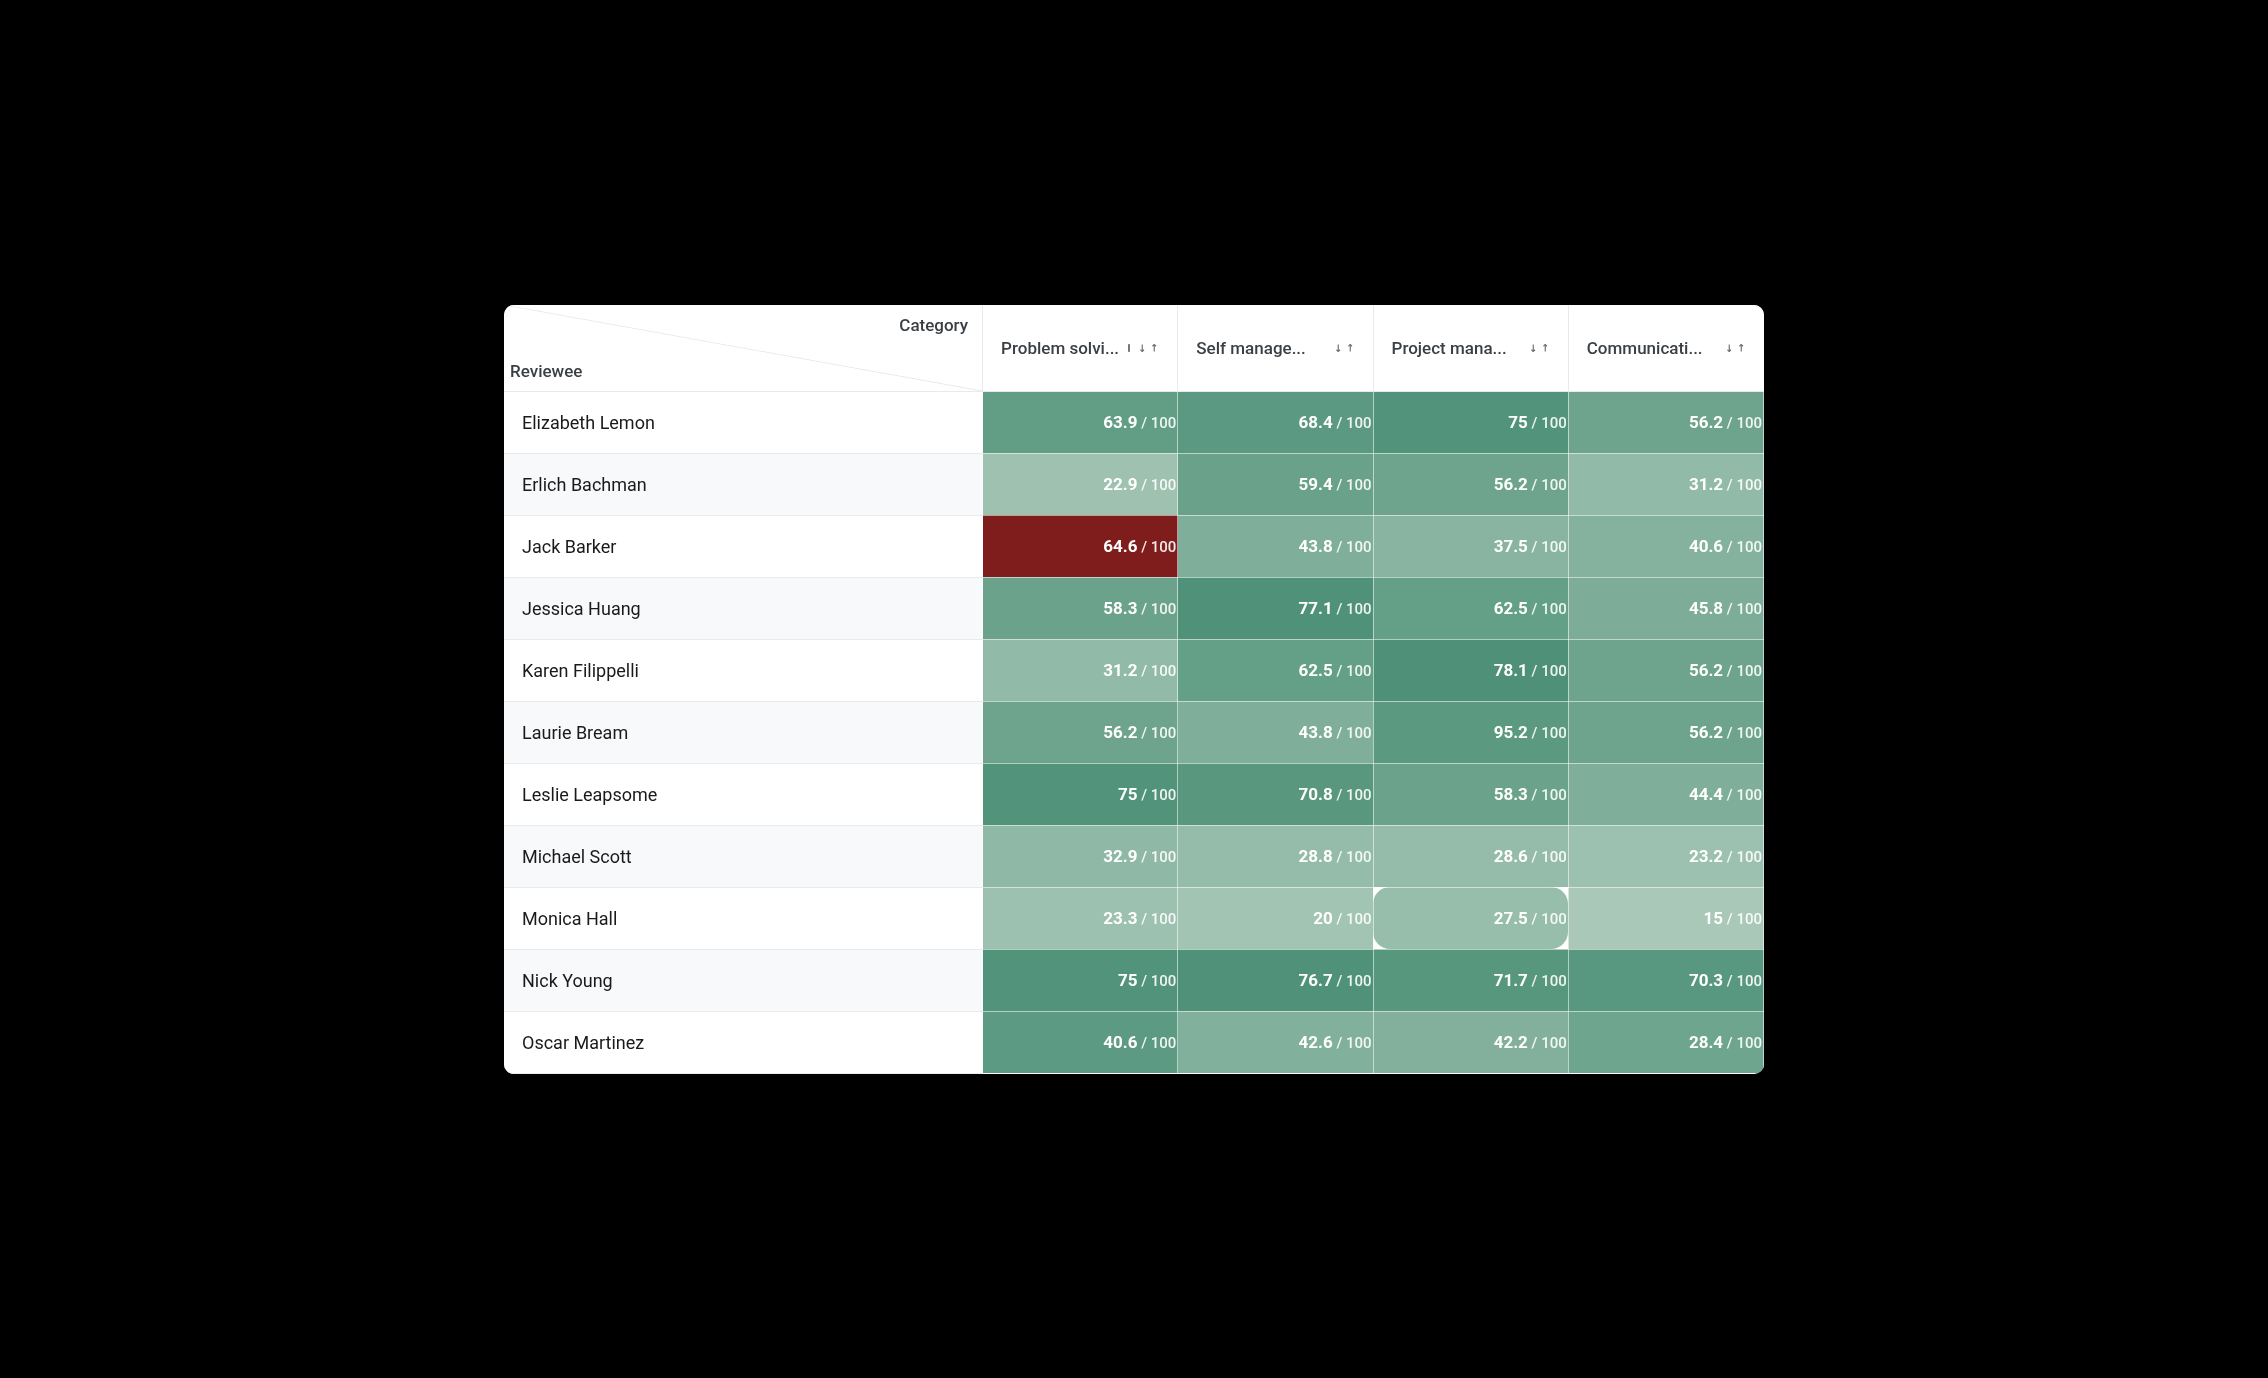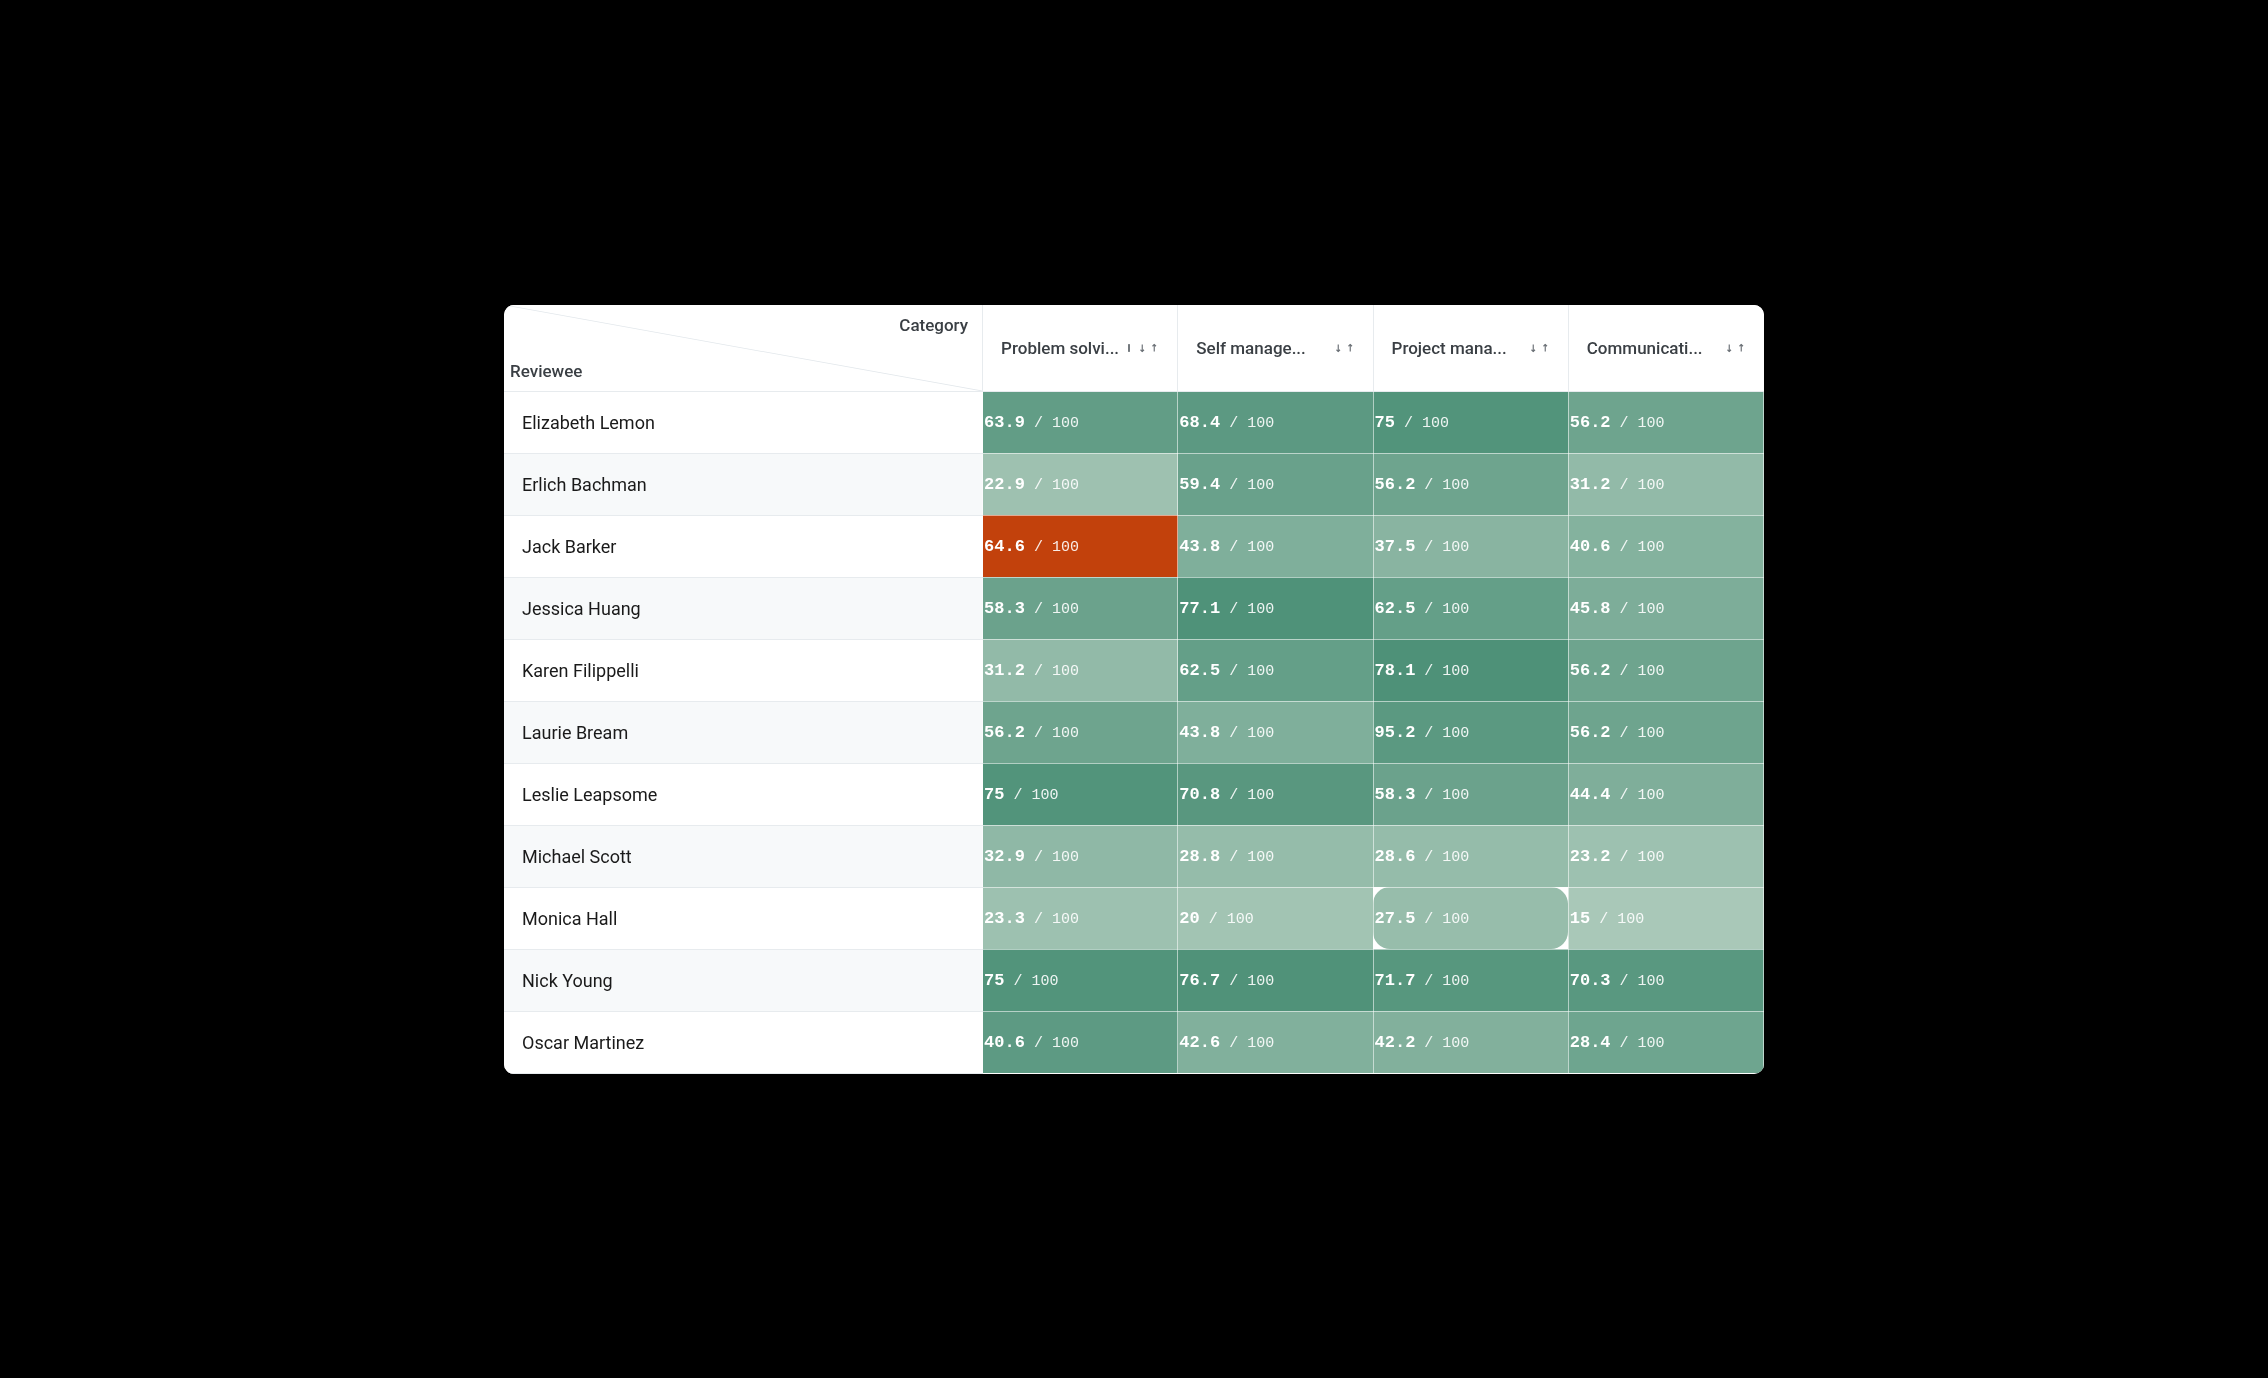--- a/index.html
+++ b/index.html
@@ -75,25 +75,24 @@
   tbody tr { height:62px; }
   tbody tr.alt td.name { background: var(--row-alt); }
   td.name {
     padding: 0 18px;
     font-size: 18px;
     color: var(--ink);
     background:#fff;
     border-bottom: 1px solid var(--grid);
   }
   td.score {
-    text-align:left;
+    text-align:right;
     font-size: 16px;
     color:#fff;
     border: 1px solid var(--cell-border);
-    font-family: Liberation Mono, monospace;
   }
   td.score .num { font-weight:700; font-size:17px; }
   td.score .den { opacity:0.9; font-weight:500; font-size:15px; }
 
   
   col.c0 { width: 38%; }
   col.c1, col.c2, col.c3, col.c4 { width: 15.5%; }
 </style>
 </head>
 <body>
@@ -195,21 +194,21 @@
         </tr>
         <tr class="alt">
           <td class="name">Erlich Bachman</td>
           <td class="score" style="background: rgb(158, 193, 176);"><span class="num">22.9</span><span class="den"> / 100</span></td>
           <td class="score" style="background: rgb(105, 161, 139);"><span class="num">59.4</span><span class="den"> / 100</span></td>
           <td class="score" style="background: rgb(110, 164, 142);"><span class="num">56.2</span><span class="den"> / 100</span></td>
           <td class="score" style="background: rgb(146, 186, 168);"><span class="num">31.2</span><span class="den"> / 100</span></td>
         </tr>
         <tr>
           <td class="name">Jack Barker</td>
-          <td class="score" style="background: #c2410c; margin-left: 12px;"><span class="num">64.6</span><span class="den"> / 100</span></td>
+          <td class="score" style="background: #7f1d1d; margin-left: 12px;"><span class="num">64.6</span><span class="den"> / 100</span></td>
           <td class="score" style="background: rgb(127, 175, 155);"><span class="num">43.8</span><span class="den"> / 100</span></td>
           <td class="score" style="background: rgb(137, 180, 161);"><span class="num">37.5</span><span class="den"> / 100</span></td>
           <td class="score" style="background: rgb(132, 178, 158);"><span class="num">40.6</span><span class="den"> / 100</span></td>
         </tr>
         <tr class="alt">
           <td class="name">Jessica Huang</td>
           <td class="score" style="background: rgb(107, 162, 140);"><span class="num">58.3</span><span class="den"> / 100</span></td>
           <td class="score" style="background: rgb(79, 146, 121);"><span class="num">77.1</span><span class="den"> / 100</span></td>
           <td class="score" style="background: rgb(100, 159, 136);"><span class="num">62.5</span><span class="den"> / 100</span></td>
           <td class="score" style="background: rgb(125, 173, 153);"><span class="num">45.8</span><span class="den"> / 100</span></td>

